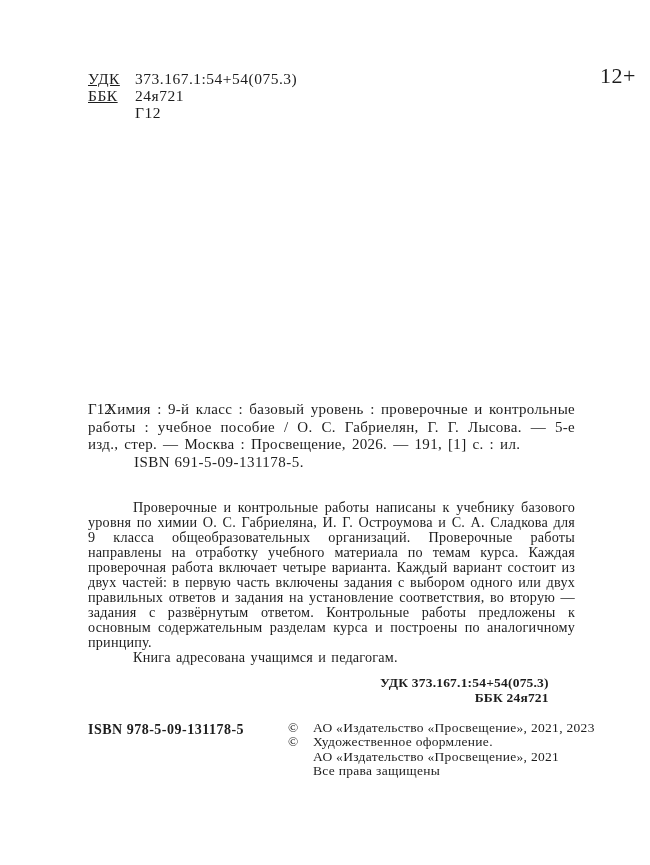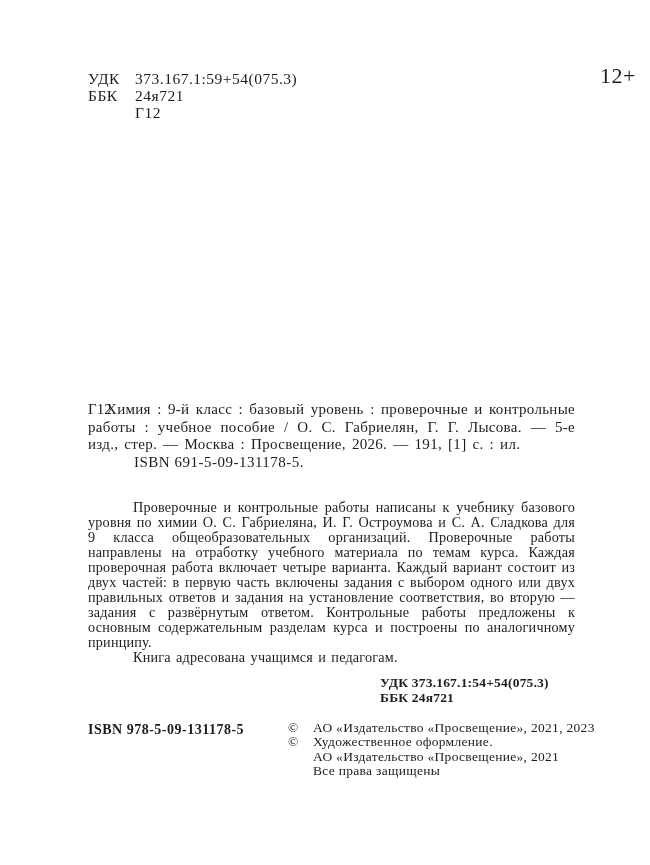--- a/index.html
+++ b/index.html
@@ -14,21 +14,21 @@
     overflow: hidden;
   }
 
   
   .id-block {
     position: absolute; top: 70px; left: 88px;
     font-size: 15.5px; line-height: 17.2px;
     letter-spacing: 0.5px;
   }
   .id-row { display: flex; }
-  .id-label { width: 47px; }
+  .id-label { width: 47px; text-decoration: underline; }
 
   
   .age {
     position: absolute; top: 63px; left: 556px;
     font-size: 22px; letter-spacing: 0.5px; margin-left: 44px;
   }
 
   
   .catalog {
     position: absolute; top: 401px; left: 88px; width: 487px;
@@ -50,42 +50,42 @@
     position: absolute; top: 500px; left: 88px; width: 487px;
     font-size: 14.2px; line-height: 15px;
     text-align: justify; word-spacing: 1.5px; letter-spacing: 0.2px;
   }
   .annotation p { text-indent: 45px; }
 
   
   .footer-class {
     position: absolute; top: 676px; left: 380px;
     font-size: 13.5px; line-height: 14.5px;
-    font-weight: bold; letter-spacing: 0.2px;
+    font-weight: bold; letter-spacing: 0.2px; text-align: right;
   }
 
   
   .imprint-isbn {
     position: absolute; top: 722px; left: 88px;
     font-size: 14px; font-weight: bold; letter-spacing: 0.5px;
   }
   .copyright {
     position: absolute; top: 721px; left: 288px; width: 315px;
     font-size: 13.5px; line-height: 14.4px; letter-spacing: 0.3px;
   }
   .cr-line { position: relative; padding-left: 25px; }
   .cr-line .sym { position: absolute; left: 0; top: 0; }
 </style>
 </head>
 <body>
 
 <div class="id-block">
   <div class="id-row">
     <span class="id-label">УДК</span>
-    <span>373.167.1:59+54(075.3)</span>
+    <span>373.167.1:54+54(075.3)</span>
   </div>
   <div class="id-row">
     <span class="id-label">ББК</span>
     <span>24я721</span>
   </div>
   <div class="id-row">
     <span class="id-label"></span>
     <span>Г12</span>
   </div>
 </div>

